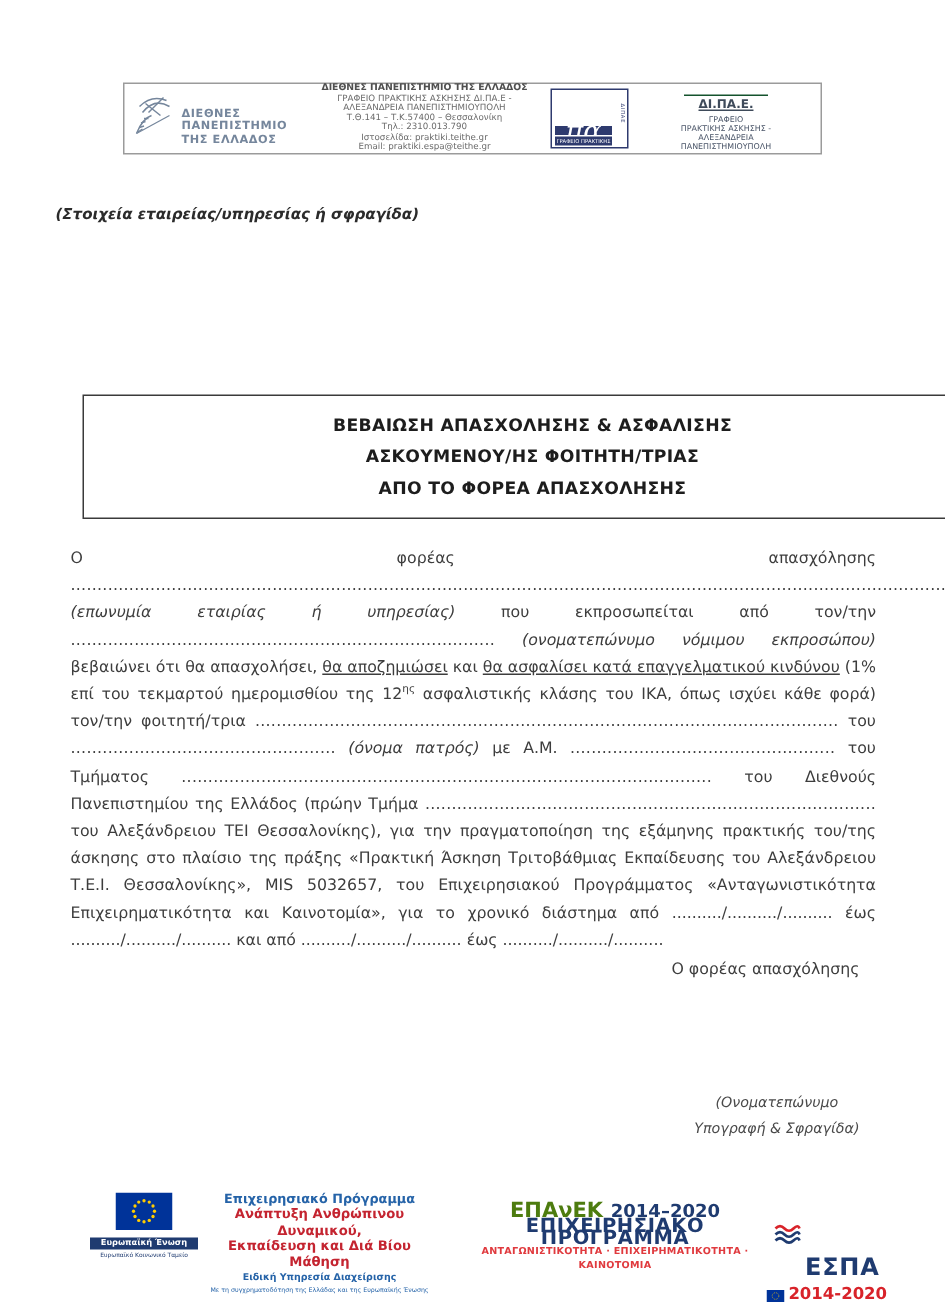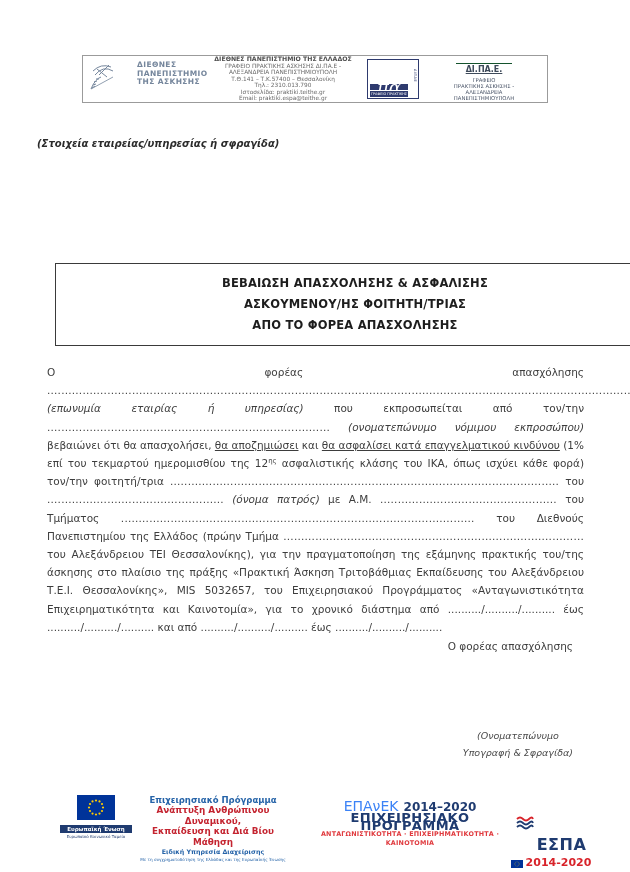--- a/index.html
+++ b/index.html
@@ -2,21 +2,21 @@
 <html><head>
 <meta charset="utf-8">
 <style>
   html,body{margin:0;padding:0;background:#888;}
   .page{position:relative;width:630px;height:872px;background:#ffffff;margin:0 auto;
         font-family:"DejaVu Sans","Liberation Sans",sans-serif;color:#3d3d3d;overflow:hidden;}
 
   
   .header-box{position:absolute;left:82px;top:55px;width:466px;height:48px;
               border:1px solid #9b9b9b;display:flex;align-items:center;box-sizing:border-box;padding:2px 4px;}
-  .uni-logo{display:flex;align-items:flex-start;gap:20px;width:118px;flex:0 0 auto;}
+  .uni-logo{display:flex;align-items:flex-end;gap:4px;width:118px;flex:0 0 auto;}
   .uni-logo svg{flex:0 0 auto;}
   .uni-logo-text{color:#75869c;font-size:7.5px;line-height:8.5px;letter-spacing:.4px;font-weight:600;}
   .hdr-center{flex:1 1 auto;text-align:center;font-size:5.8px;line-height:6.6px;color:#6a6a6a;}
   .hdr-center .t{font-weight:bold;color:#4f4f4f;font-size:6.2px;}
   .pa-logo{flex:0 0 auto;width:52px;height:40px;border:1px solid #2e3a6e;position:relative;
            background:#fff;box-sizing:border-box;margin:0 6px;}
   .pa-inner{position:absolute;left:2px;top:2px;right:10px;bottom:8px;background:#2e3a6e;color:#fff;
             display:flex;align-items:center;justify-content:center;font-size:18px;font-style:italic;
             font-family:"DejaVu Serif","Liberation Serif",serif;margin-top:22px;}
   .pa-bottom{position:absolute;left:2px;bottom:1px;right:10px;background:#2e3a6e;color:#fff;
@@ -54,21 +54,21 @@
   .eu-block{position:absolute;left:60px;top:2px;width:72px;text-align:center;}
   .eu-caption{background:#1f3b70;color:#fff;font-size:5.5px;font-weight:bold;padding:1px 0;margin-top:1px;}
   .eu-sub{color:#1f3b70;font-size:4px;margin-top:1px;}
   .ep-block{position:absolute;left:138px;top:2px;width:150px;text-align:center;}
   .ep1{color:#2563a8;font-weight:bold;font-size:8.5px;line-height:10px;}
   .ep2{color:#c42430;font-weight:bold;font-size:8.8px;line-height:10.5px;}
   .ep4{color:#2563a8;font-weight:bold;font-size:6.3px;line-height:8px;margin-top:1px;}
   .ep5{color:#2563a8;font-size:4.2px;line-height:5px;margin-top:1px;}
   .epanek{position:absolute;left:310px;top:6px;width:200px;text-align:center;}
   .epanek-row1{line-height:14px;}
-  .epanek-brand{color:#3b82f6;font-weight:normal;font-size:14px;}
+  .epanek-brand{color:#4d7c0f;font-weight:bold;font-size:14px;}
   .epanek-years{color:#1f3b70;font-size:12px;font-weight:bold;margin-top:11px;}
   .epanek-l2{color:#1f3b70;font-weight:bold;font-size:13px;letter-spacing:.4px;line-height:8px;}
   .epanek-l3{color:#e03a3e;font-weight:bold;font-size:6.4px;letter-spacing:.2px;line-height:9px;}
   .espa{position:absolute;left:508px;top:2px;width:86px;text-align:center;}
   .espa-row1{display:flex;align-items:center;justify-content:center;gap:3px;}
   .espa-brand{color:#1f3b70;font-weight:bold;font-size:16px;letter-spacing:.5px;margin-top:40px;}
   .espa-row2{display:flex;align-items:center;justify-content:center;gap:3px;margin-top:-1px;}
   .espa-years{color:#d8232a;font-weight:bold;font-size:11px;}
   .espa-bar{background:#1f3b70;color:#fff;font-size:4.6px;padding:1.5px 0;margin-top:2px;}
 </style>
@@ -88,21 +88,21 @@
             <path d="M22 4 L12 14"></path>
             <path d="M4 28 Q8 18 14 16"></path>
             <path d="M5 27 l3 -2 M6 24 l3 -1 M7 21 l3 -1 M9 18 l3 0"></path>
             <path d="M4 28 L26 16" stroke-width="0.8"></path>
           </g>
         </svg>
       </span>
       <span class="uni-logo-text">
           <div>ΔΙΕΘΝΕΣ</div>
           <div>ΠΑΝΕΠΙΣΤΗΜΙΟ</div>
-          <div>ΤΗΣ ΑΣΚΗΣΗΣ</div>
+          <div>ΤΗΣ ΕΛΛΑΔΟΣ</div>
         </span>
     </div>
 
     <div class="hdr-center">
       <div class="t">ΔΙΕΘΝΕΣ ΠΑΝΕΠΙΣΤΗΜΙΟ ΤΗΣ ΕΛΛΑΔΟΣ</div>
       <span><div>ΓΡΑΦΕΙΟ ΠΡΑΚΤΙΚΗΣ ΑΣΚΗΣΗΣ ΔΙ.ΠΑ.Ε -</div><div>ΑΛΕΞΑΝΔΡΕΙΑ ΠΑΝΕΠΙΣΤΗΜΙΟΥΠΟΛΗ</div><div>Τ.Θ.141 – Τ.Κ.57400 – Θεσσαλονίκη</div><div>Τηλ.: 2310.013.790</div><div>Ιστοσελίδα: praktiki.teithe.gr</div><div>Email: praktiki.espa@teithe.gr</div></span>
     </div>
 
     <div class="pa-logo">
       <div class="pa-inner">πα</div>

